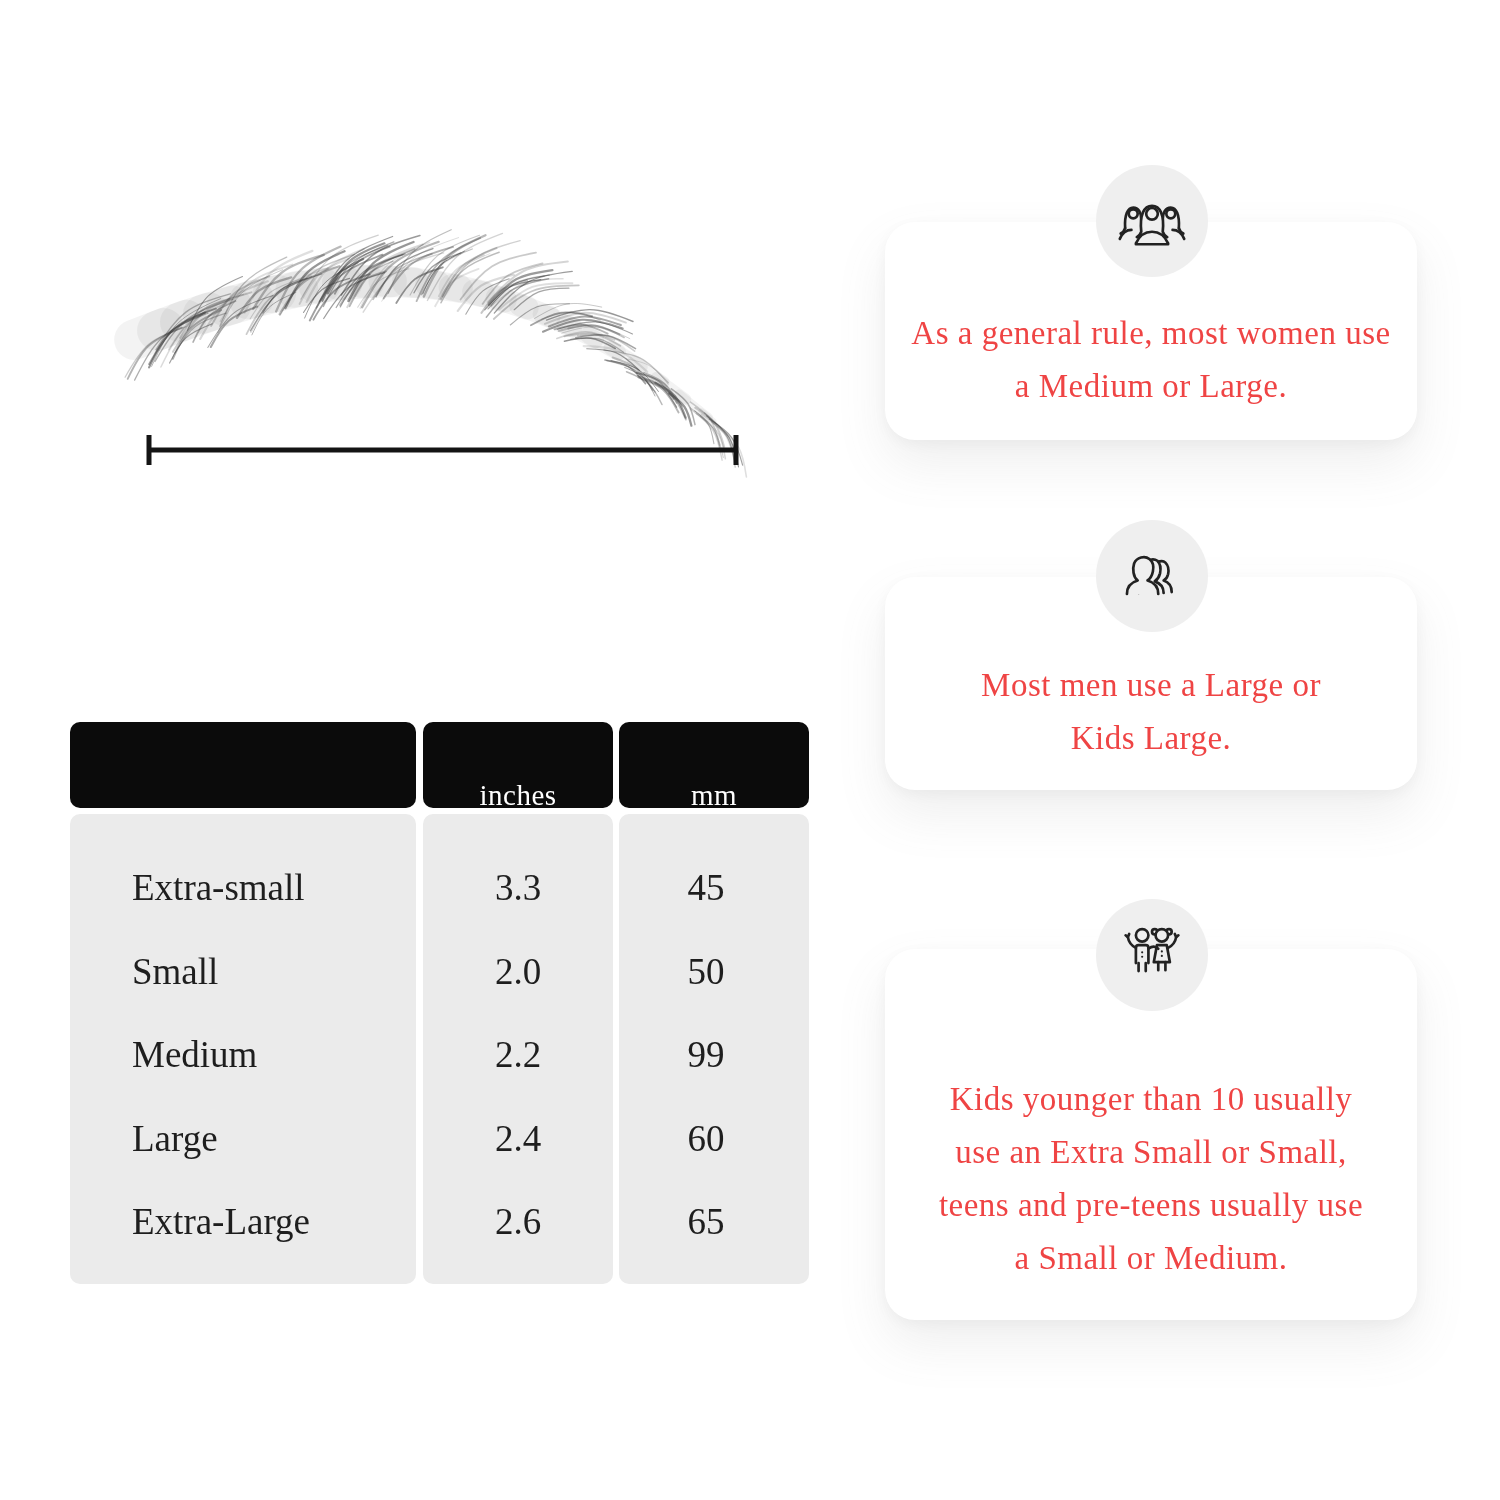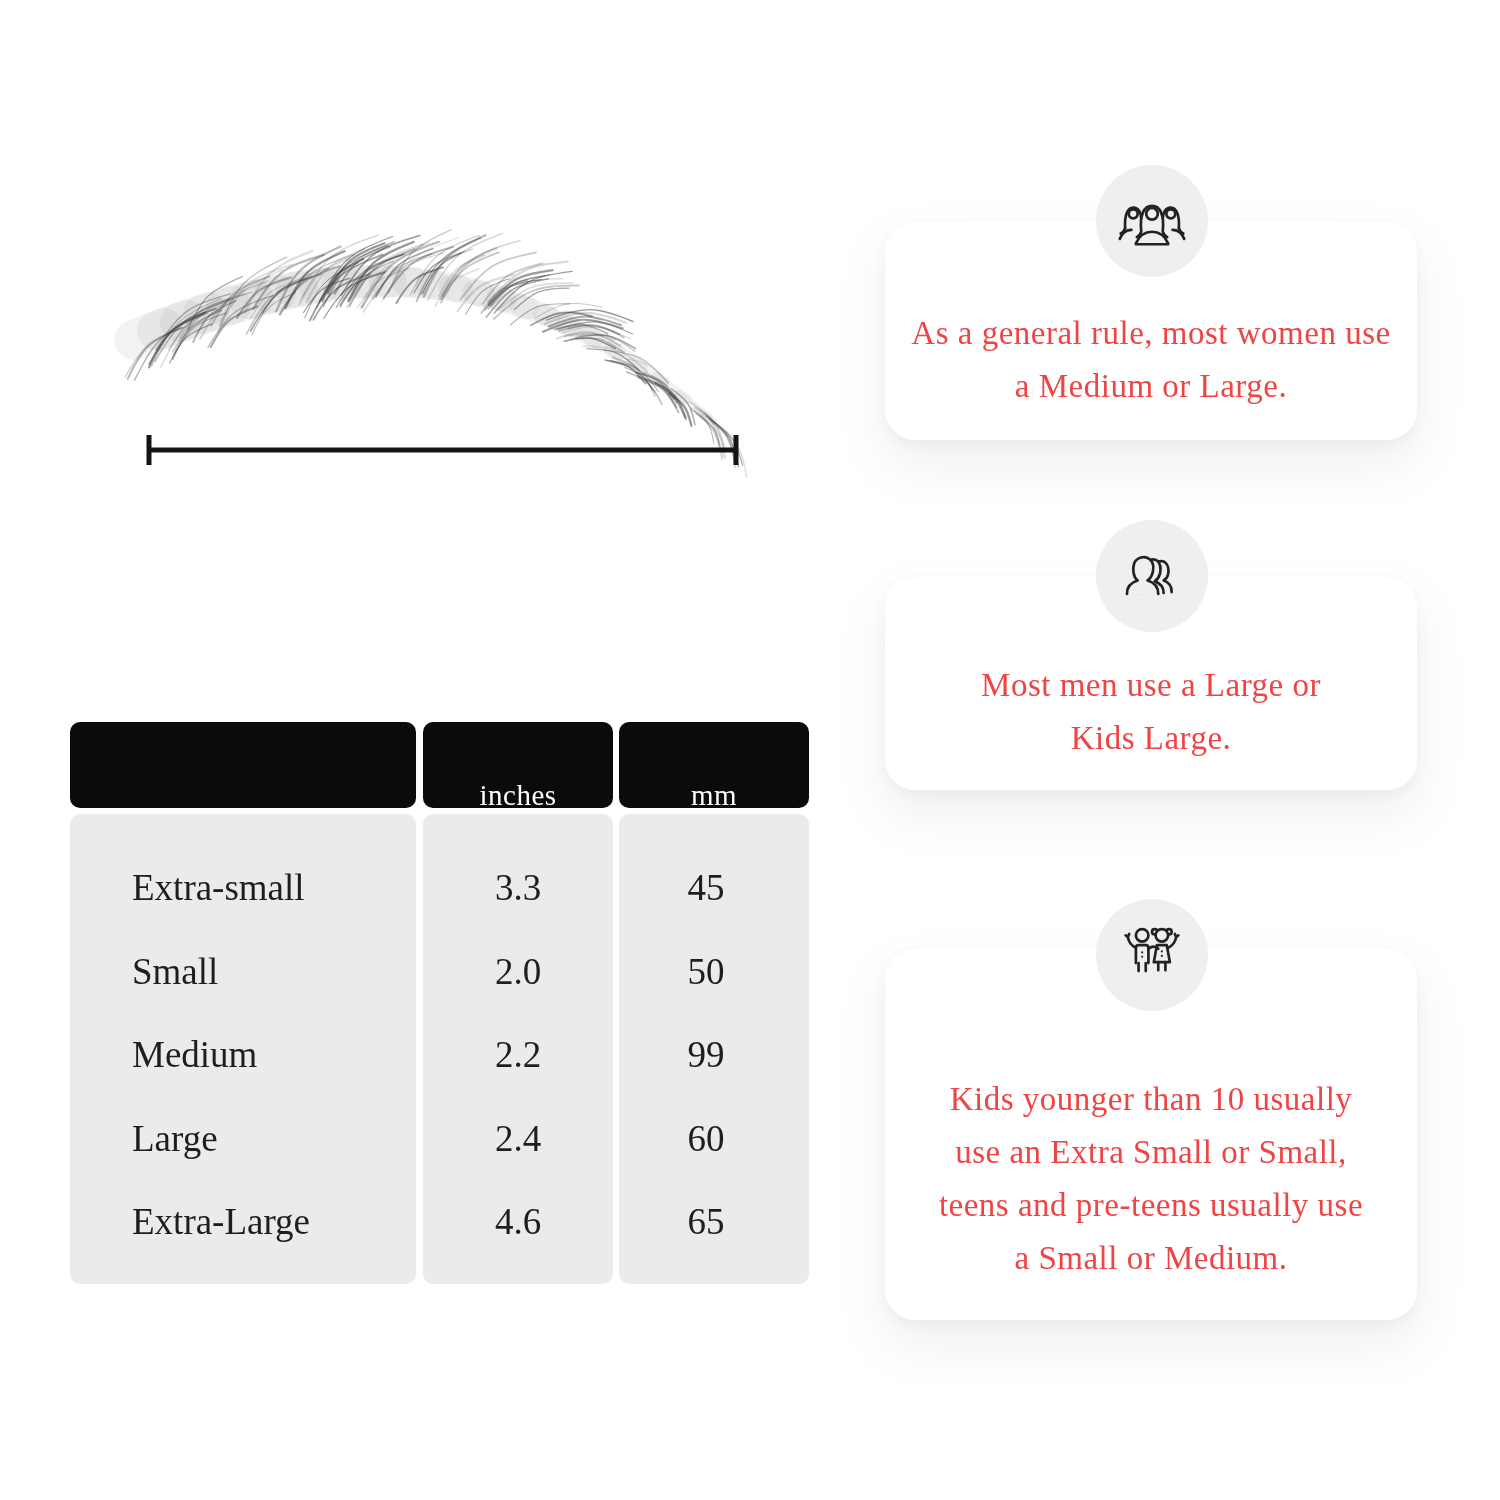--- a/index.html
+++ b/index.html
@@ -288,21 +288,21 @@
         <span class="cell-inches">2.2</span>
         <span class="cell-mm">99</span>
       </div>
       <div class="t-row">
         <span class="cell-size">Large</span>
         <span class="cell-inches">2.4</span>
         <span class="cell-mm">60</span>
       </div>
       <div class="t-row">
         <span class="cell-size">Extra-Large</span>
-        <span class="cell-inches">4.6</span>
+        <span class="cell-inches">2.6</span>
         <span class="cell-mm">65</span>
       </div>
     </div>
   </div>
 
   <div class="card" id="card-women">
     <div class="card-text">As a general rule, most women use a Medium or Large.</div>
   </div>
   <div class="card" id="card-men">
     <div class="card-text">Most men use a Large or Kids Large.</div>

